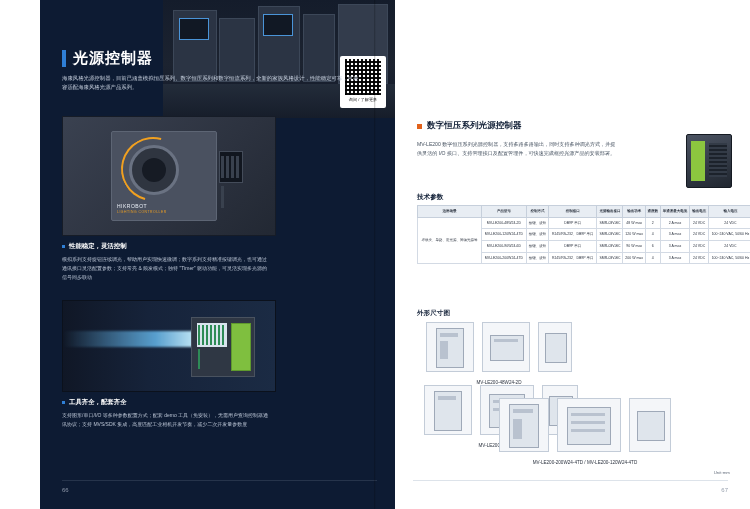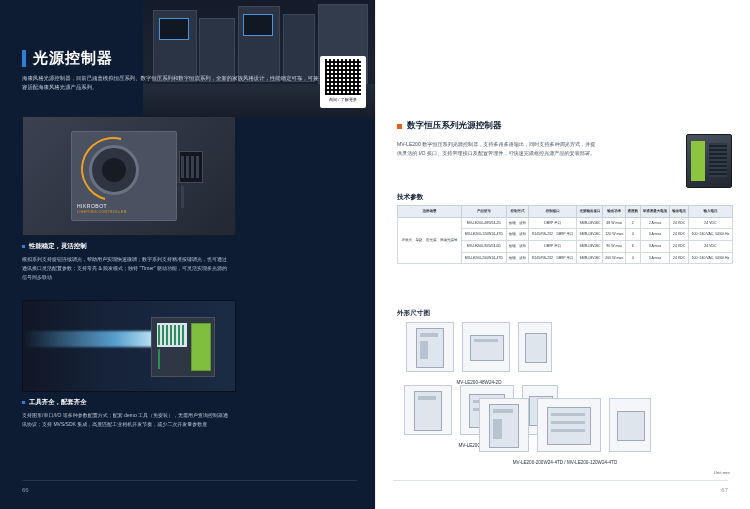--- a/index.html
+++ b/index.html
@@ -11,20 +11,21 @@
     position:relative;
   }
   .page{position:absolute;inset:0;display:flex;}
   
   .left{
     position:relative;
     width:375px;height:509px;
     background:#0d1b33;
     color:#ffffff;
     overflow:hidden;
+    margin-left:40px;
   }
   .title-row{
     position:absolute;left:22px;top:49px;
     display:flex;align-items:center;
   }
   .title-bar{width:4px;height:17px;background:#2f7fd6;margin-right:7px;}
   .page-title{font-size:15px;font-weight:bold;letter-spacing:1px;color:#fff;}
   .lead{
     position:absolute;left:22px;top:74px;width:300px;
     font-size:5.4px;line-height:1.75;color:#c9d2e0;

